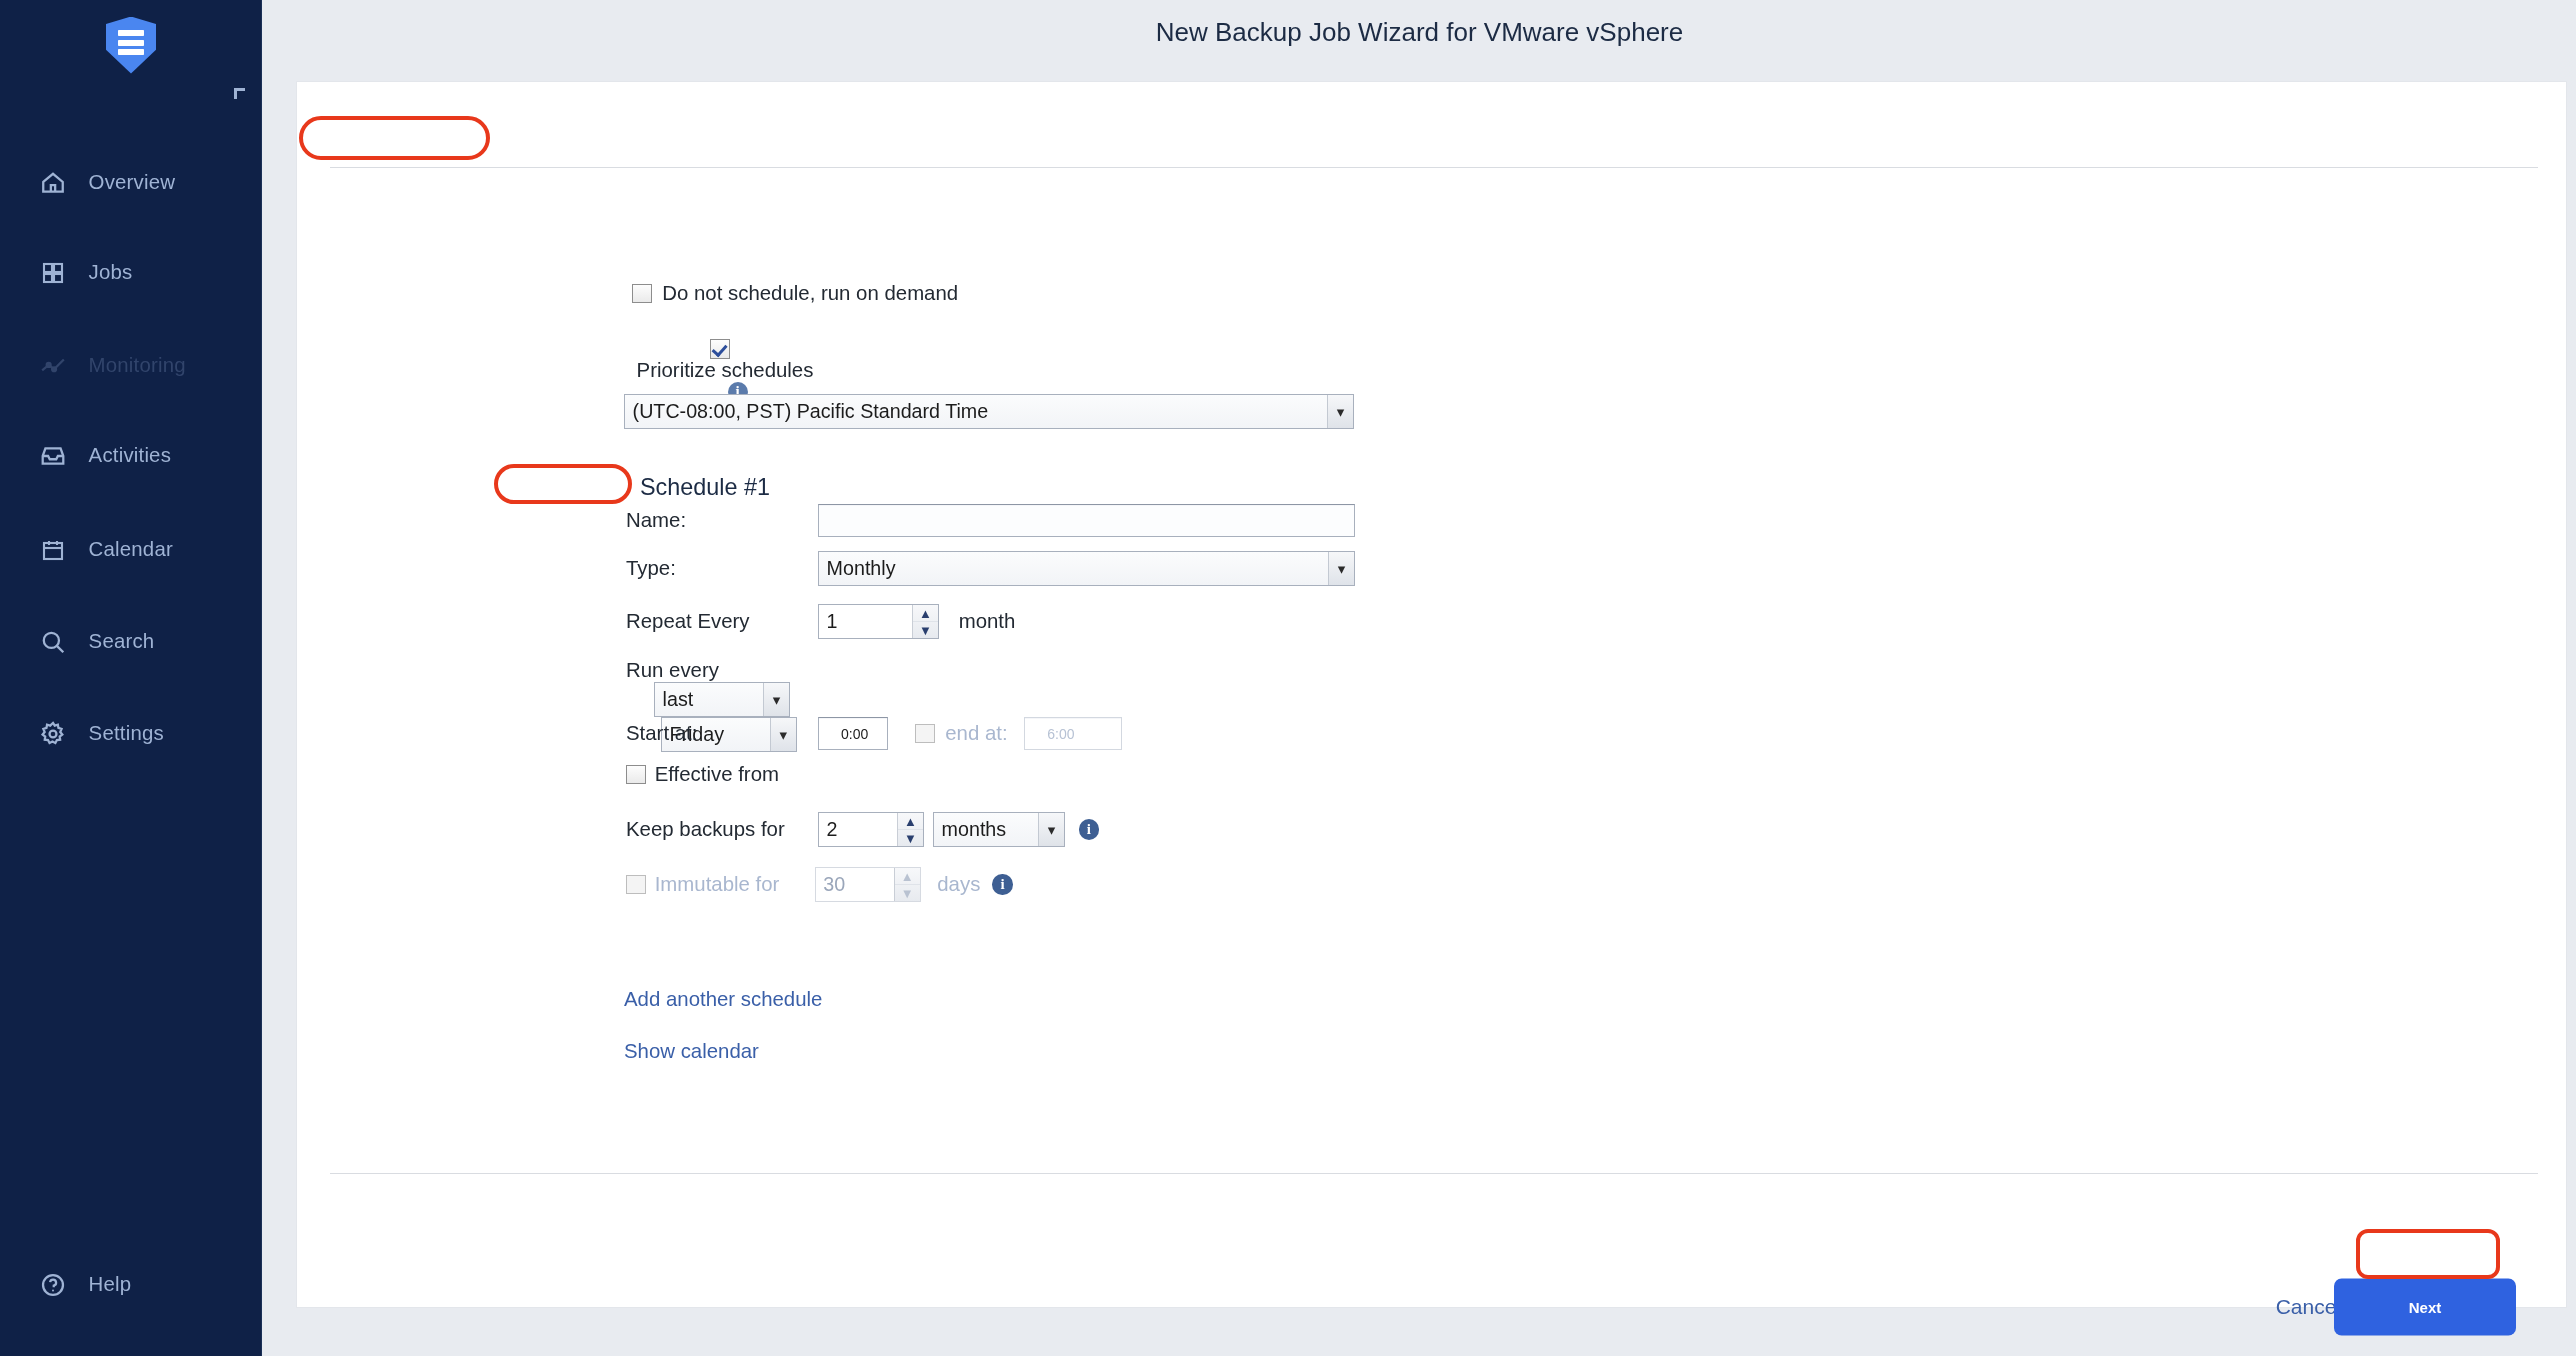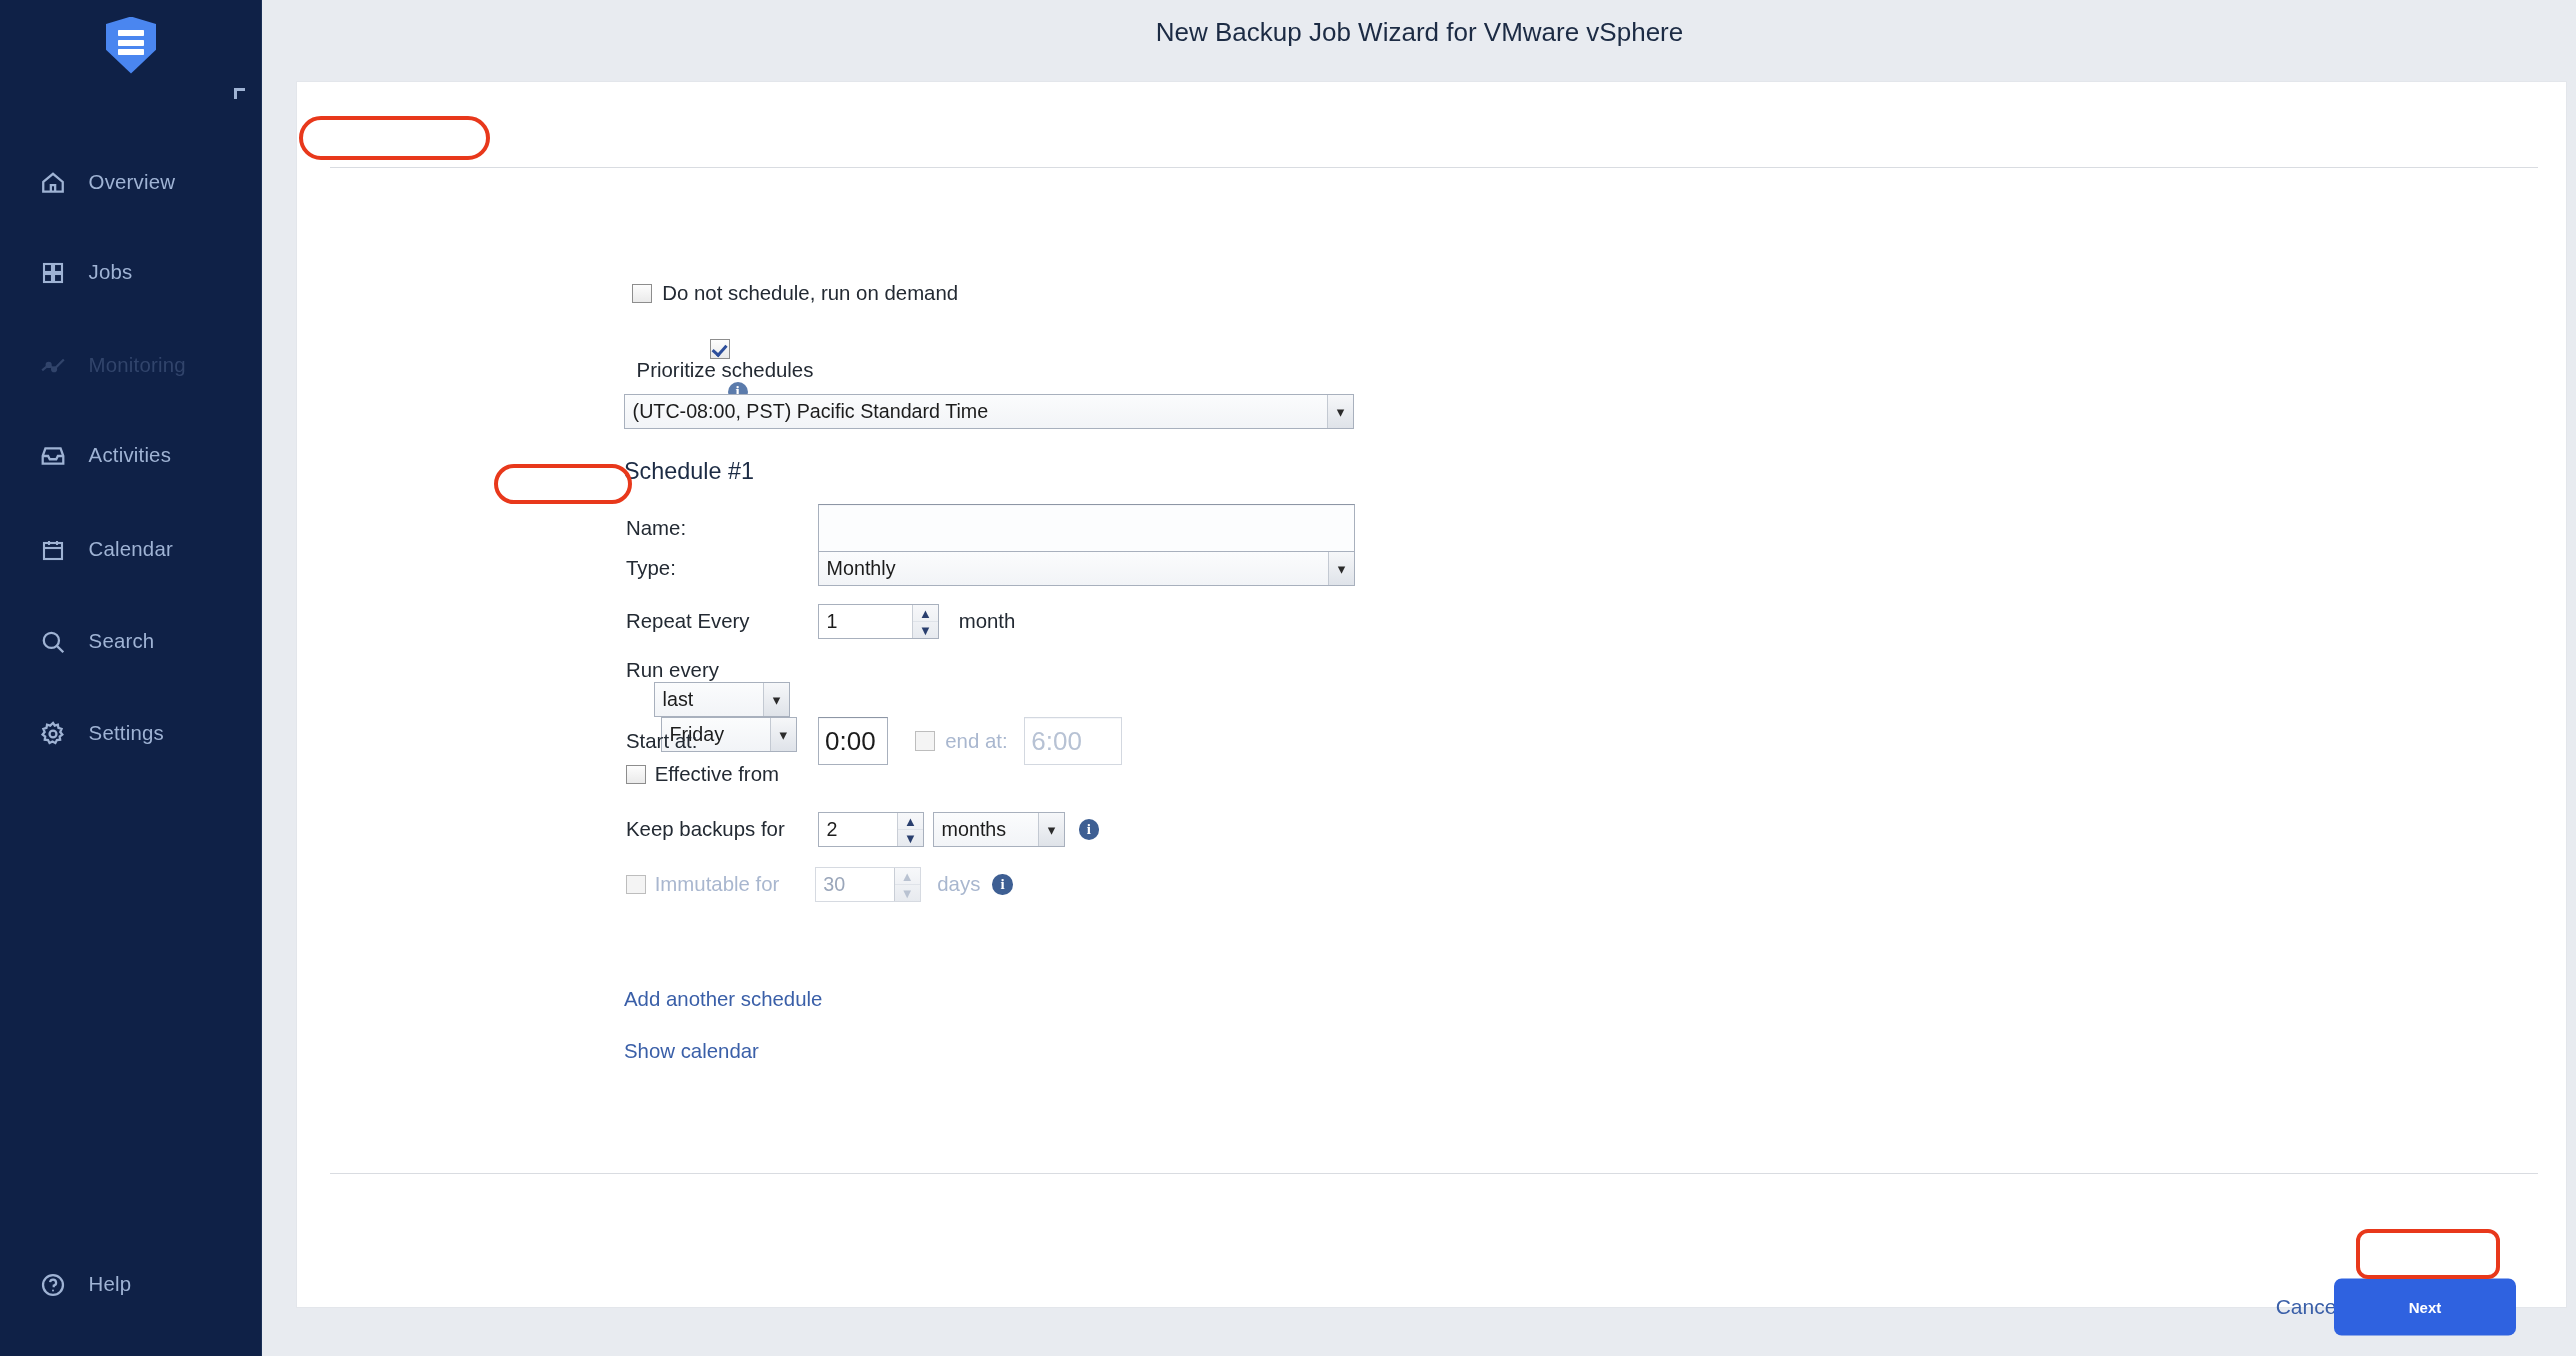--- a/index.html
+++ b/index.html
@@ -122,24 +122,24 @@
     border-width: 0 3px 3px 0;
     transform: rotate(42deg);
   }
   .cb.dis { border-color: #bdbdbd; background: #f4f4f4; }
 
   
   .ti {
     border: 0.8px solid #a8b0bd;
     border-top-color: #8d96a5;
     background: #fff;
-    height: 48px;
-    font-size: 26px;
+    height: 33px;
+    font-size: 14px;
     color: #1c1c1c;
-    padding: 0 6px;
+    padding: 0 22px;
     display: flex; align-items: center;
     box-shadow: inset 0 0.8px 0 #f2f4f7;
   }
   .ti.empty { background: #fcfdfe; }
   .ti.dis { color: #b7c2d4; border-color: #d3d8e0; background:#fff; }
 
   
   .sel {
     border: 0.8px solid #a8b0bd;
     background: linear-gradient(180deg,#fbfcfd,#f2f4f7);
@@ -188,21 +188,21 @@
     color: #fff; font-size: 15px; font-weight: bold;
     display: flex; align-items: center; justify-content: center;
     font-family: "Liberation Serif", serif;
     flex: none;
     cursor: pointer;
   }
   .info.dark { background: #3e5f93; }
 
   .link { font-size: 20.4px; color: #3a5fa8; cursor: pointer; }
 
-  h2.sched-title { margin: 0; font-size: 23.4px; font-weight: normal; color: #1c2b44; }
+  h2.sched-title { margin: 16px; font-size: 23.4px; font-weight: normal; color: #1c2b44; }
 
   
   #footer-rule {
     position: absolute; left: 33px; top: 1091px; width: 2208px; height: 0.8px; background: #d9dce1;
   }
   #cancel-btn {
     position: absolute; right: 225px; top: 1225px;
     transform: translateY(-50%);
     font-size: 21px; color: #3a5fa8; cursor: pointer;
   }

